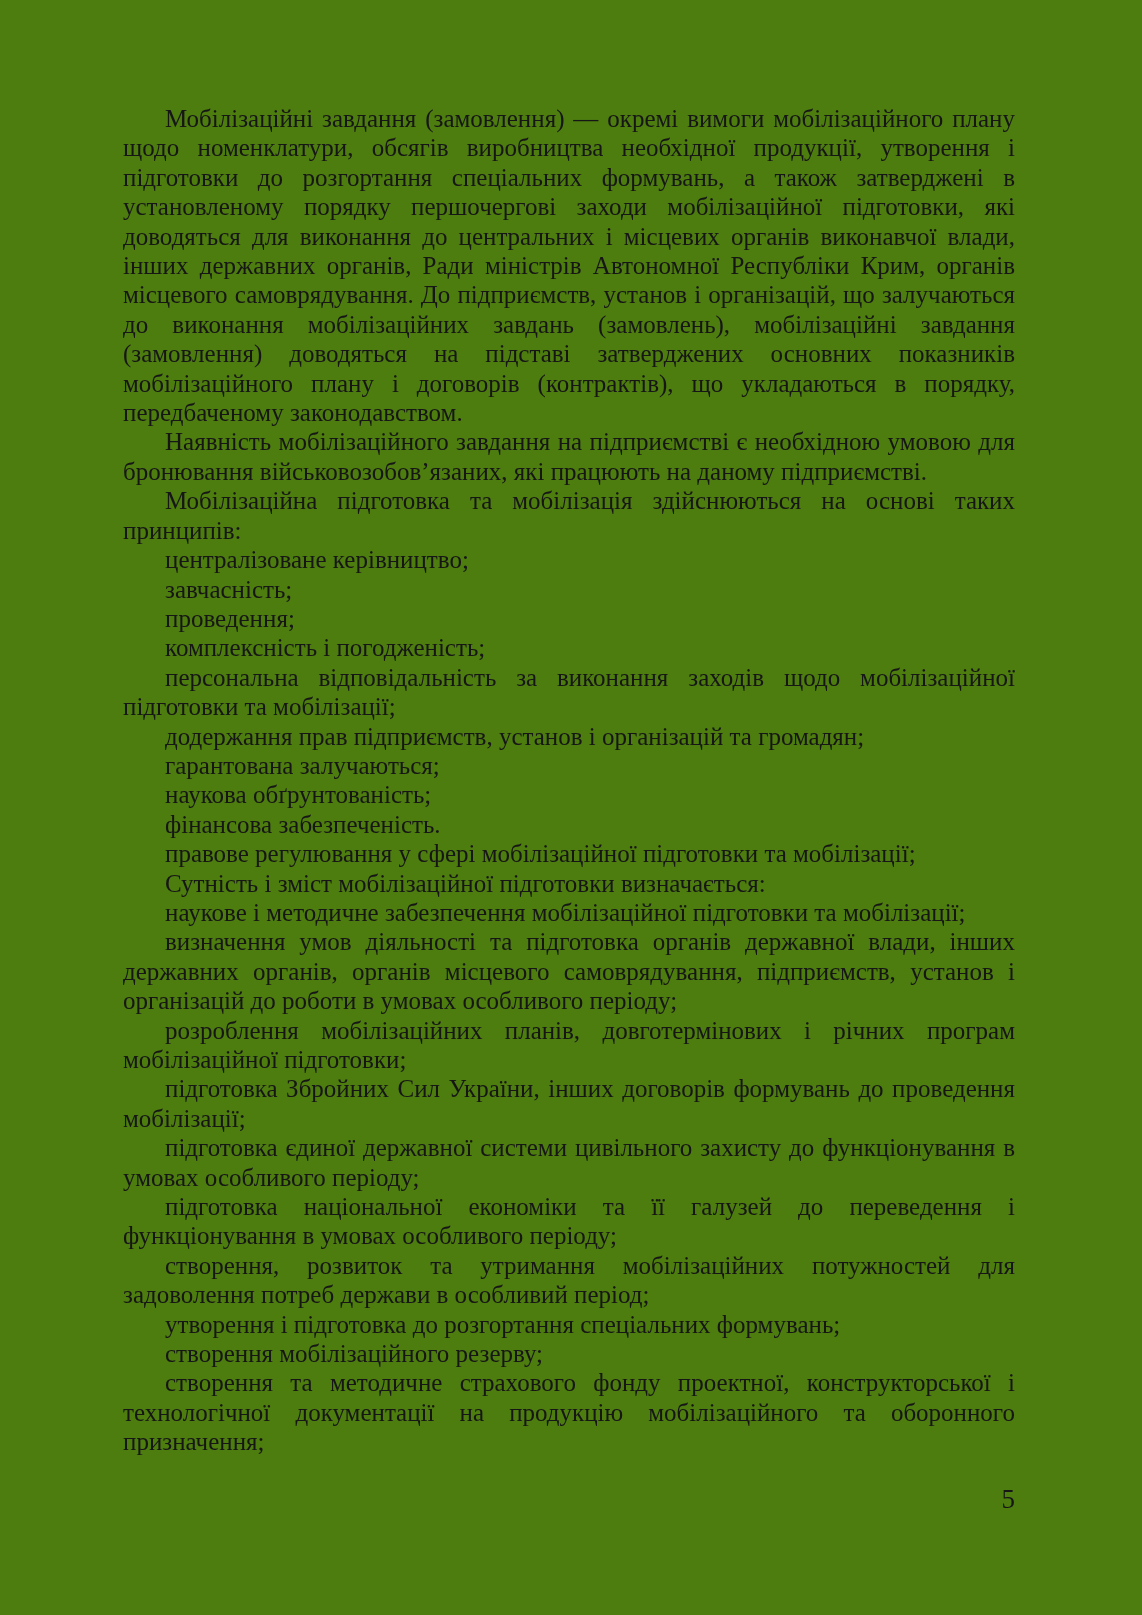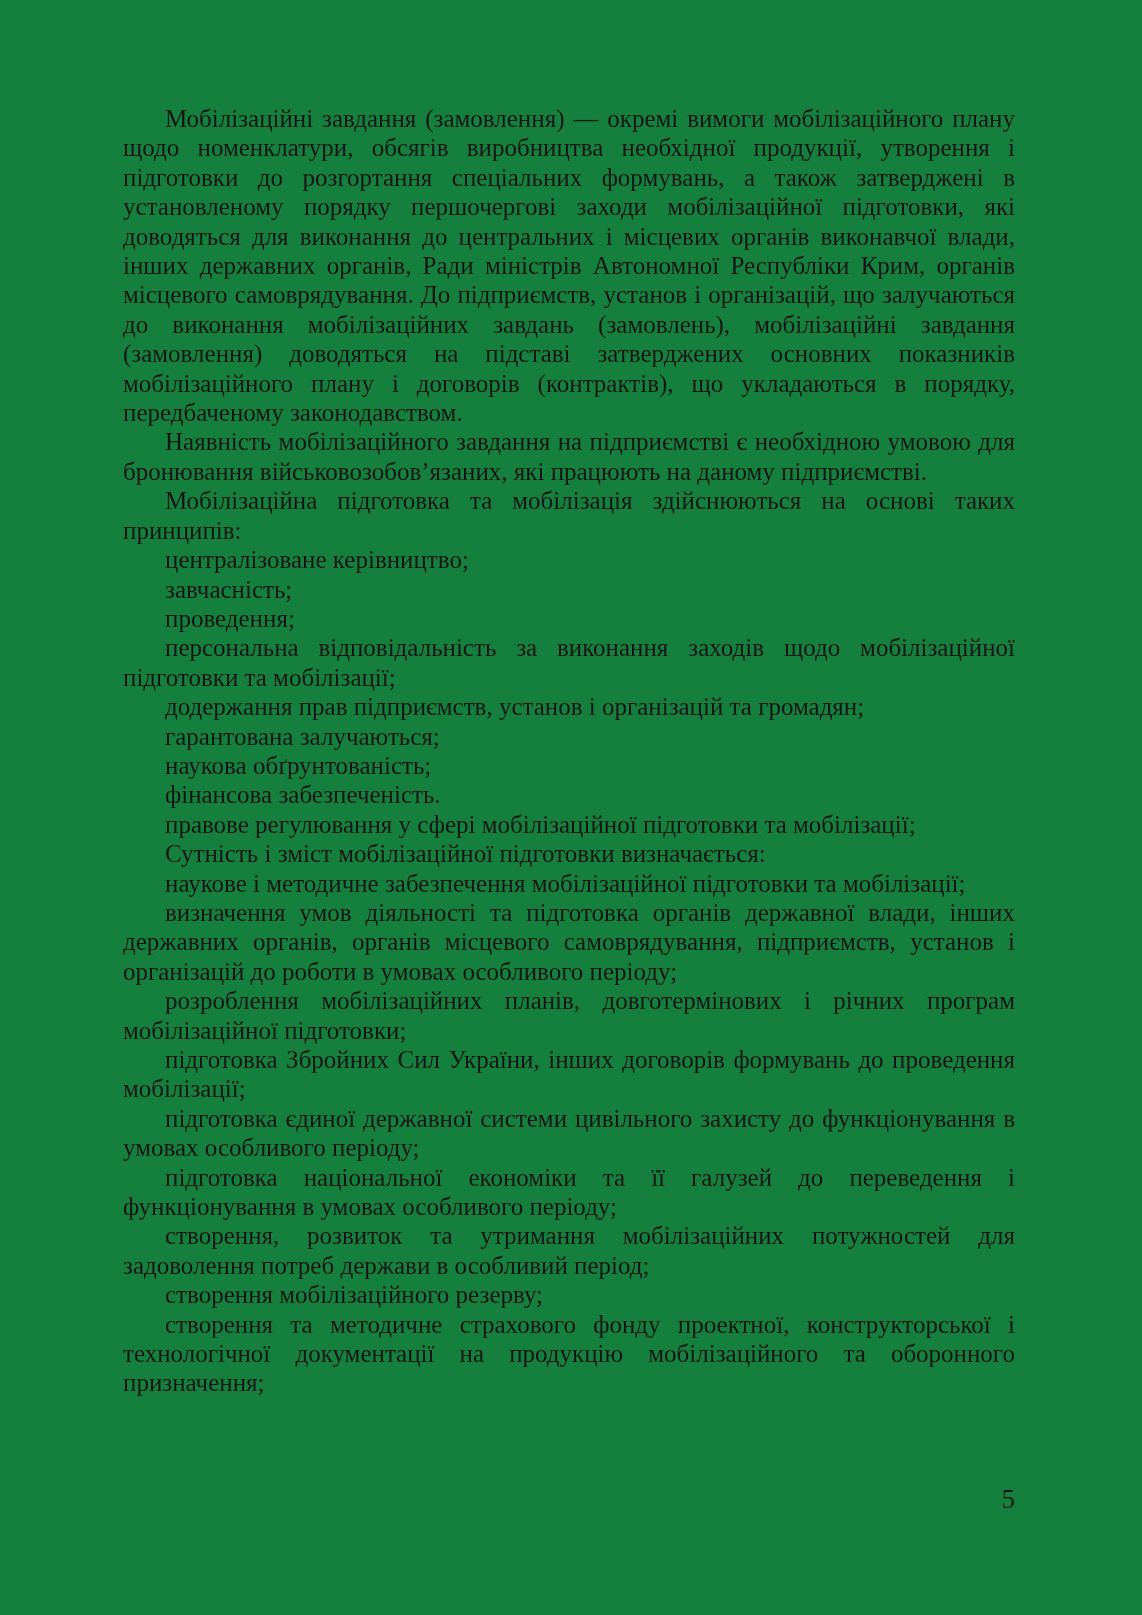--- a/index.html
+++ b/index.html
@@ -9,21 +9,21 @@
   }
   body {
     width: 1142px;
     height: 1615px;
     position: relative;
     overflow: hidden;
   }
   .page {
     position: absolute;
     inset: 0;
-    background: #15803d;
+    background: #4d7c0f;
   }
   .text-block {
     position: absolute;
     left: 123px;
     top: 104px;
     width: 892px;
     color: #161616;
     font-family: "Liberation Serif", "DejaVu Serif", serif;
     font-size: 25px;
     line-height: 29.4px;
@@ -50,31 +50,33 @@
 <body>
 
 <div class="page">
   <main class="text-block">
     <p class="para">Мобілізаційні завдання (замовлення) — окремі вимоги мобілізаційного плану щодо номенклатури, обсягів виробництва необхідної продукції, утворення і підготовки до розгортання спеціальних формувань, а також затверджені в установленому порядку першочергові заходи мобілізаційної підготовки, які доводяться для виконання до центральних і місцевих органів виконавчої влади, інших державних органів, Ради міністрів Автономної Республіки Крим, органів місцевого самоврядування. До підприємств, установ і організацій, що залучаються до виконання мобілізаційних завдань (замовлень), мобілізаційні завдання (замовлення) доводяться на підставі затверджених основних показників мобілізаційного плану і договорів (контрактів), що укладаються в порядку, передбаченому законодавством.</p>
     <p class="para">Наявність мобілізаційного завдання на підприємстві є необхідною умовою для бронювання військовозобов’язаних, які працюють на даному підприємстві.</p>
     <p class="para">Мобілізаційна підготовка та мобілізація здійснюються на основі таких принципів:</p>
     <p class="para">централізоване керівництво;</p>
     <p class="para">завчасність;</p>
     <p class="para">проведення;</p>
+    <p class="para">комплексність і погодженість;</p>
     <p class="para">персональна відповідальність за виконання заходів щодо мобілізаційної підготовки та мобілізації;</p>
     <p class="para">додержання прав підприємств, установ і організацій та громадян;</p>
     <p class="para">гарантована залучаються;</p>
     <p class="para">наукова обґрунтованість;</p>
     <p class="para">фінансова забезпеченість.</p>
     <p class="para">правове регулювання у сфері мобілізаційної підготовки та мобілізації;</p>
     <p class="para">Сутність і зміст мобілізаційної підготовки визначається:</p>
     <p class="para">наукове і методичне забезпечення мобілізаційної підготовки та мобілізації;</p>
     <p class="para">визначення умов діяльності та підготовка органів державної влади, інших державних органів, органів місцевого самоврядування, підприємств, установ і організацій до роботи в умовах особливого періоду;</p>
     <p class="para">розроблення мобілізаційних планів, довготермінових і річних програм мобілізаційної підготовки;</p>
     <p class="para">підготовка Збройних Сил України, інших договорів формувань до проведення мобілізації;</p>
     <p class="para">підготовка єдиної державної системи цивільного захисту до функціонування в умовах особливого періоду;</p>
     <p class="para">підготовка національної економіки та її галузей до переведення і функціонування в умовах особливого періоду;</p>
     <p class="para">створення, розвиток та утримання мобілізаційних потужностей для задоволення потреб держави в особливий період;</p>
+    <p class="para">утворення і підготовка до розгортання спеціальних формувань;</p>
     <p class="para">створення мобілізаційного резерву;</p>
     <p class="para">створення та методичне страхового фонду проектної, конструкторської і технологічної документації на продукцію мобілізаційного та оборонного призначення;</p>
   </main>
   <div class="page-number">5</div>
 </div>
 
 </body></html>

